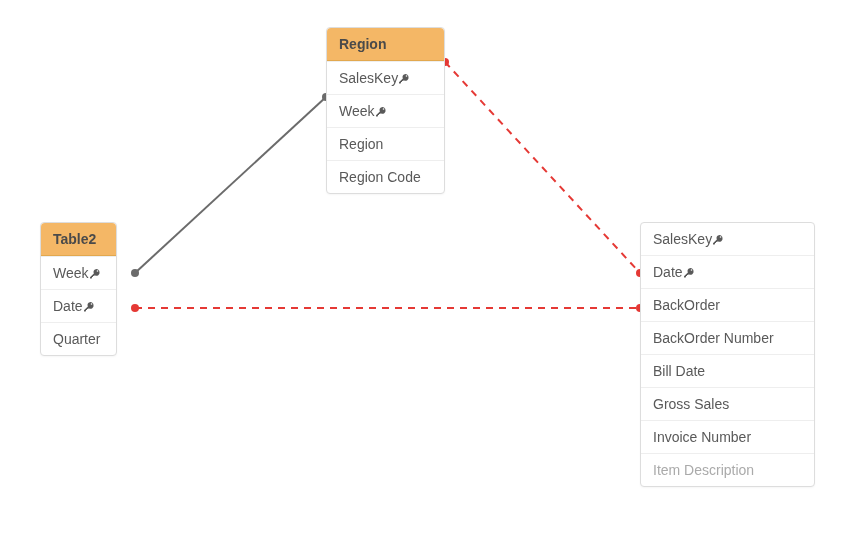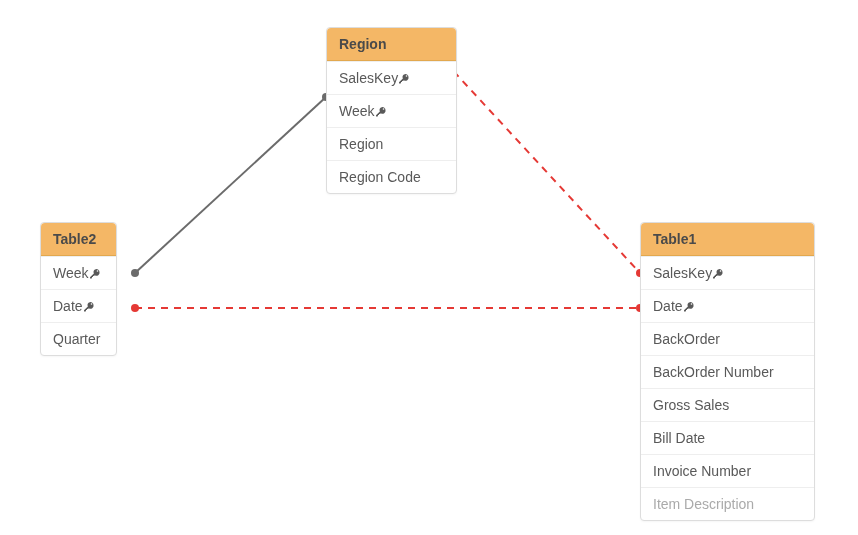--- a/index.html
+++ b/index.html
@@ -72,21 +72,21 @@
 
     <line x1="445" y1="62" x2="640" y2="273" stroke="#e53935" stroke-width="2" stroke-dasharray="7 6"></line>
     <circle cx="445" cy="62" r="4" fill="#e53935"></circle>
     <circle cx="640" cy="273" r="4" fill="#e53935"></circle>
 
     <line x1="135" y1="308" x2="640" y2="308" stroke="#e53935" stroke-width="2" stroke-dasharray="7 6"></line>
     <circle cx="135" cy="308" r="4" fill="#e53935"></circle>
     <circle cx="640" cy="308" r="4" fill="#e53935"></circle>
   </svg>
 
-  <div class="table-node" style="left:326px; top:27px; width:131px;">
+  <div class="table-node" style="left:326px; top:27px; width:119px;">
     <div class="table-header">Region</div>
     <div class="field-row">
       <span>SalesKey</span>
       <span class="key-icon">
         <svg width="12" height="12" viewBox="0 0 24 24" fill="currentColor">
             <path d="M21 10a6 6 0 1 0-11.3 2.9L2 20.6V23h3l1-1v-2h2v-2h2l1.7-1.7A6 6 0 0 0 21 10zm-4-2a2 2 0 1 1 0 0z"></path>
             <circle cx="17" cy="8" r="1.6" fill="#fff"></circle>
           </svg>
       </span>
     </div>
@@ -126,21 +126,20 @@
             <circle cx="17" cy="8" r="1.6" fill="#fff"></circle>
           </svg>
       </span>
     </div>
     <div class="field-row">
       <span>Quarter</span>
     </div>
   </div>
 
   <div class="table-node" style="left:640px; top:222px; width:175px;">
-    <div class="table-header">Table1</div>
     <div class="field-row">
       <span>SalesKey</span>
       <span class="key-icon">
         <svg width="12" height="12" viewBox="0 0 24 24" fill="currentColor">
             <path d="M21 10a6 6 0 1 0-11.3 2.9L2 20.6V23h3l1-1v-2h2v-2h2l1.7-1.7A6 6 0 0 0 21 10z"></path>
             <circle cx="17" cy="8" r="1.6" fill="#fff"></circle>
           </svg>
       </span>
     </div>
     <div class="field-row">
@@ -152,24 +151,24 @@
           </svg>
       </span>
     </div>
     <div class="field-row">
       <span>BackOrder</span>
     </div>
     <div class="field-row">
       <span>BackOrder Number</span>
     </div>
     <div class="field-row">
-      <span>Gross Sales</span>
+      <span>Bill Date</span>
     </div>
     <div class="field-row">
-      <span>Bill Date</span>
+      <span>Gross Sales</span>
     </div>
     <div class="field-row">
       <span>Invoice Number</span>
     </div>
     <div class="field-row" style="color:#aaa;">
       <span>Item Description</span>
     </div>
   </div>
 
 </div>

